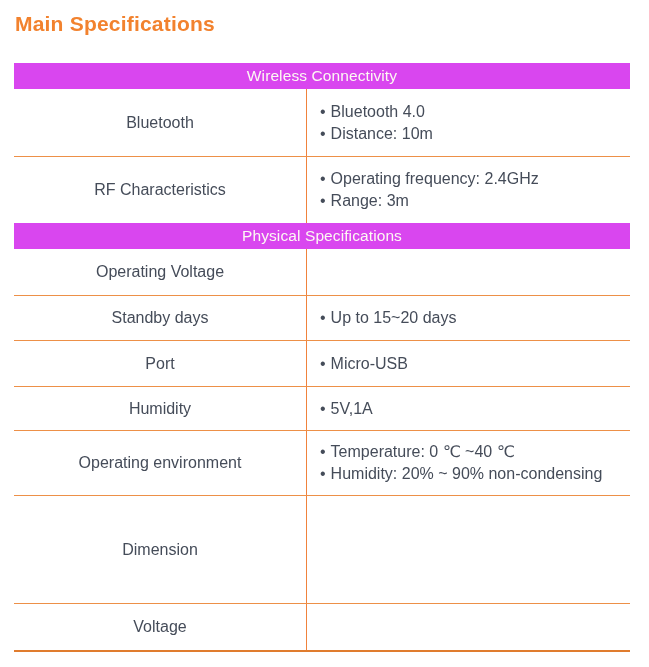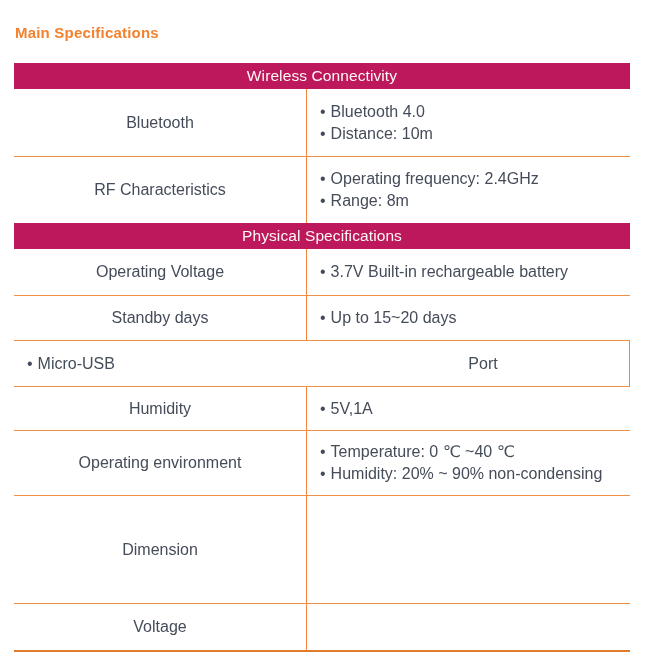--- a/index.html
+++ b/index.html
@@ -5,37 +5,37 @@
   * { margin: 0; padding: 0; box-sizing: border-box; }
   html, body {
     width: 649px; height: 667px;
     background: #ffffff;
     font-family: "Liberation Sans", "DejaVu Sans", sans-serif;
     overflow: hidden;
   }
   .page { position: relative; width: 649px; height: 667px; }
   .title {
     position: absolute;
-    left: 15px; top: 24px;
-    font-size: 15px;
+    left: 15px; top: 12px;
+    font-size: 21px;
     font-weight: bold;
     color: #f2822e;
     letter-spacing: 0.2px;
   }
   .spec-table {
     position: absolute;
     left: 14px; top: 63px;
     width: 616px;
     border-bottom: 2px solid #e07c2e;
     color: #454c59;
     font-size: 16px;
   }
   .section-header {
     height: 26px;
-    background: #be185d;
+    background: #d946ef;
     color: #fdf8f3;
     font-size: 15.5px;
     display: flex;
     align-items: center;
     justify-content: center;
     letter-spacing: 0.1px;
   }
   .row { display: flex; width: 100%; }
   .row + .row { border-top: 1px solid #ed9048; }
   .cell.label {
@@ -74,45 +74,42 @@
       <div class="cell value">
         <div class="bullet-line"><span class="b">•</span><span>Bluetooth 4.0</span></div>
         <div class="bullet-line"><span class="b">•</span><span>Distance: 10m</span></div>
       </div>
     </div>
 
     <div class="row" style="height:67px">
       <div class="cell label">RF Characteristics</div>
       <div class="cell value">
         <div class="bullet-line"><span class="b">•</span><span>Operating frequency: 2.4GHz</span></div>
-        <div class="bullet-line"><span class="b">•</span><span>Range: 8m</span></div>
+        <div class="bullet-line"><span class="b">•</span><span>Range: 3m</span></div>
       </div>
     </div>
 
     <div class="section-header">Physical Specifications</div>
 
     <div class="row" style="height:46px">
       <div class="cell label">Operating Voltage</div>
-      <div class="cell value">
-        <div class="bullet-line"><span class="b">•</span><span>3.7V Built-in rechargeable battery</span></div>
-      </div>
     </div>
 
     <div class="row" style="height:45px">
       <div class="cell label">Standby days</div>
       <div class="cell value">
         <div class="bullet-line"><span class="b">•</span><span>Up to 15~20 days</span></div>
       </div>
     </div>
 
     <div class="row" style="height:46px">
+      <div class="cell label">Port</div>
       <div class="cell value">
         <div class="bullet-line"><span class="b">•</span><span>Micro-USB</span></div>
       </div>
-      <div class="cell label">Port</div>
     </div>
 
     <div class="row" style="height:44px">
       <div class="cell label">Humidity</div>
       <div class="cell value">
         <div class="bullet-line"><span class="b">•</span><span>5V,1A</span></div>
       </div>
     </div>
 
     <div class="row" style="height:65px">

